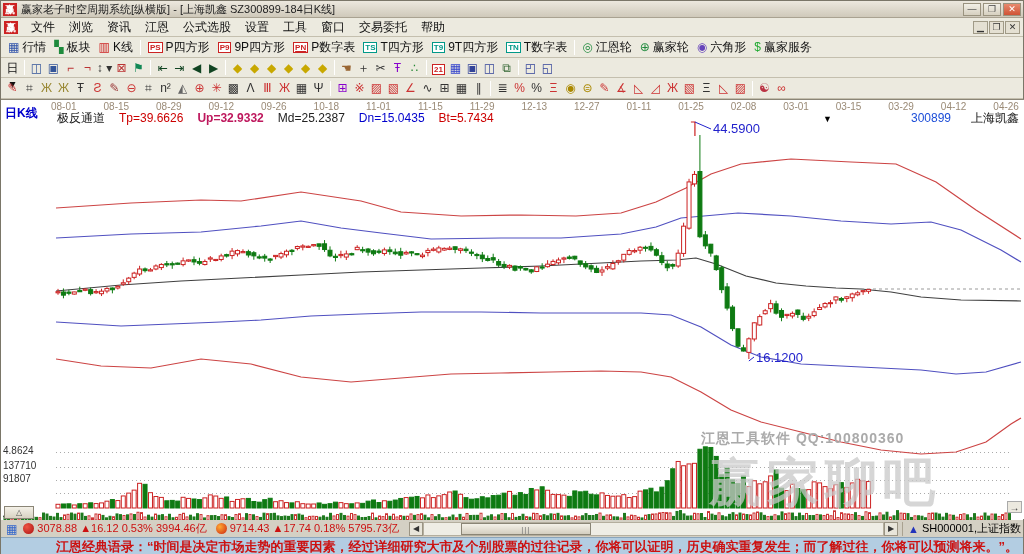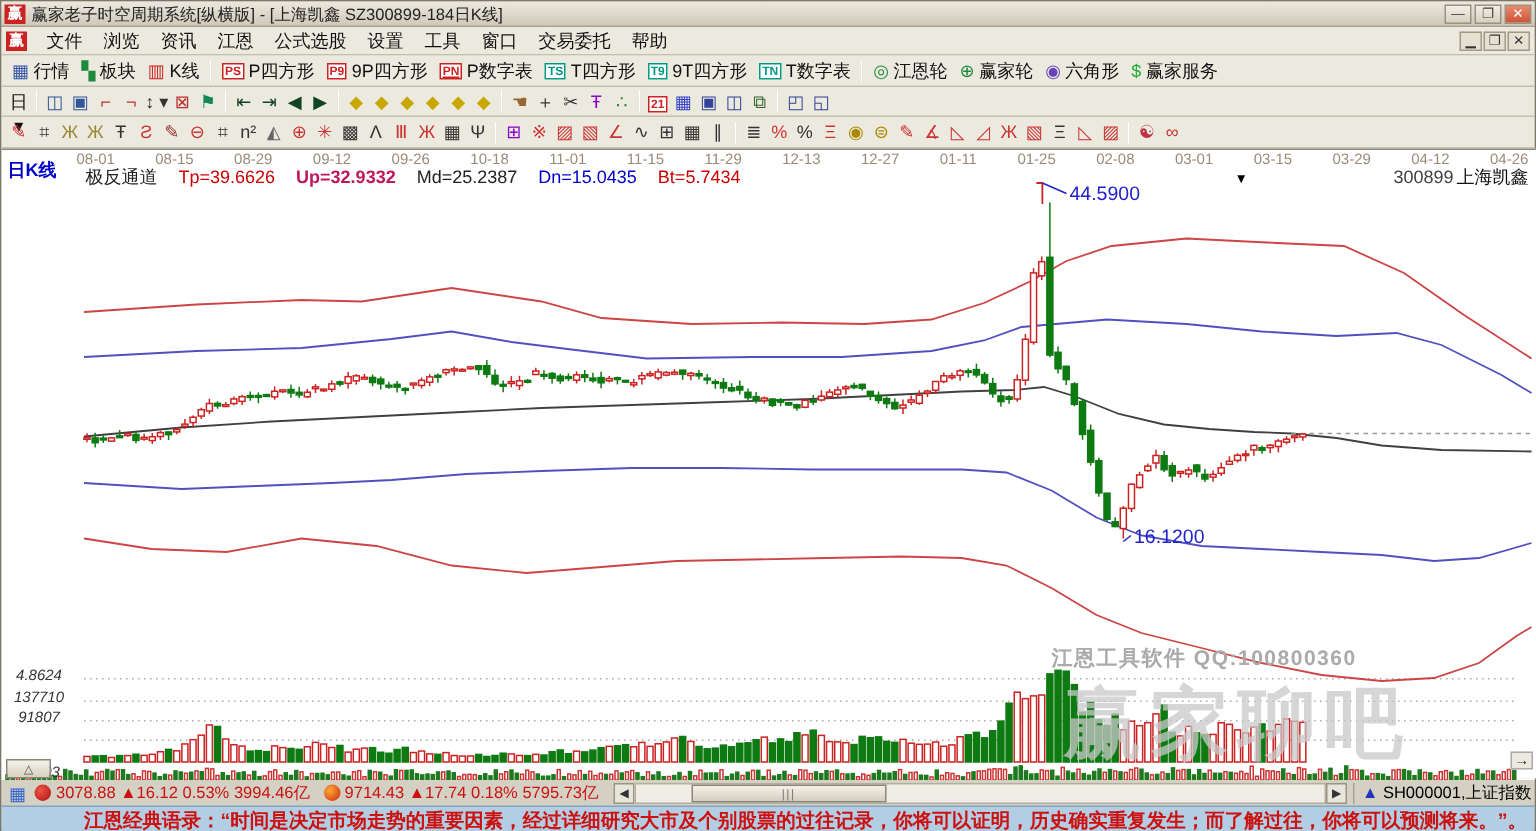--- a/index.html
+++ b/index.html
@@ -34,24 +34,24 @@
   .vsep { width:1px; height:15px; background:#b6b0a0; border-right:1px solid #fff; margin:0 3px; }
 
   
   #chart-region { position:relative; width:1024px; height:420px; background:#fff; border-top:1px solid #8a8576; }
   #chart-svg { position:absolute; left:0; top:0; }
   #date-axis { position:absolute; left:50px; top:1px; width:968px; display:flex; justify-content:space-between; color:#9a8a76; font-size:10px; }
   #period-label { position:absolute; left:4px; top:5px; color:#0000cc; font-size:12px; font-weight:bold; }
   #param-row { position:absolute; left:56px; top:10px; font-size:12px; }
   #param-row span { margin-right:14px; }
   #stock-label { position:absolute; right:6px; top:10px; font-size:12px; }
-  #stock-label .code { color:#404040; margin-right:2px;text-align:right; }
+  #stock-label .code { color:#1d4ed8; margin-right:20px;text-align:right; }
   #stock-label .name { color:#111; }
   .price-tag { position:absolute; color:#2222cc; font-size:13px; }
-  .axis-val { position:absolute; color:#333; font-size:10px; width:46px; text-align:center;font-style:italic; }
+  .axis-val { position:absolute; color:#333; font-size:10px; width:46px; text-align:left; }
   #marker-down { position:absolute; left:822px; top:14px; color:#000; font-size:9px; }
   #wm1 { position:absolute; left:700px; top:330px; color:#aaa; font-size:14px; font-weight:bold; letter-spacing:1px; }
   #wm2 { position:absolute; left:708px; top:348px; color:#c9c9c9; font-size:52px; font-weight:bold; letter-spacing:6px; opacity:.75; }
   #vol-expand { position:absolute; left:3px; top:406px; width:30px; height:13px; background:linear-gradient(180deg,#f4f1e8,#d8d2c2); border:1px solid #8a8576; font-size:8px; line-height:11px; text-align:center; color:#555; }
   #scroll-right { position:absolute; left:1006px; top:401px; width:15px; height:12px; font-size:10px; line-height:11px; text-align:center; color:#333; background:#ece9df; border:1px solid #aaa; }
 
   
   #statusbar { height:18px; display:flex; align-items:center; background:#d4d0c4; border-top:1px solid #fff; font-size:11px; padding:0 2px; }
   #statusbar .gico { color:#36c; font-size:12px; margin:0 3px; }
   .idx-dot { width:11px; height:11px; border-radius:50%; margin:0 3px; }

